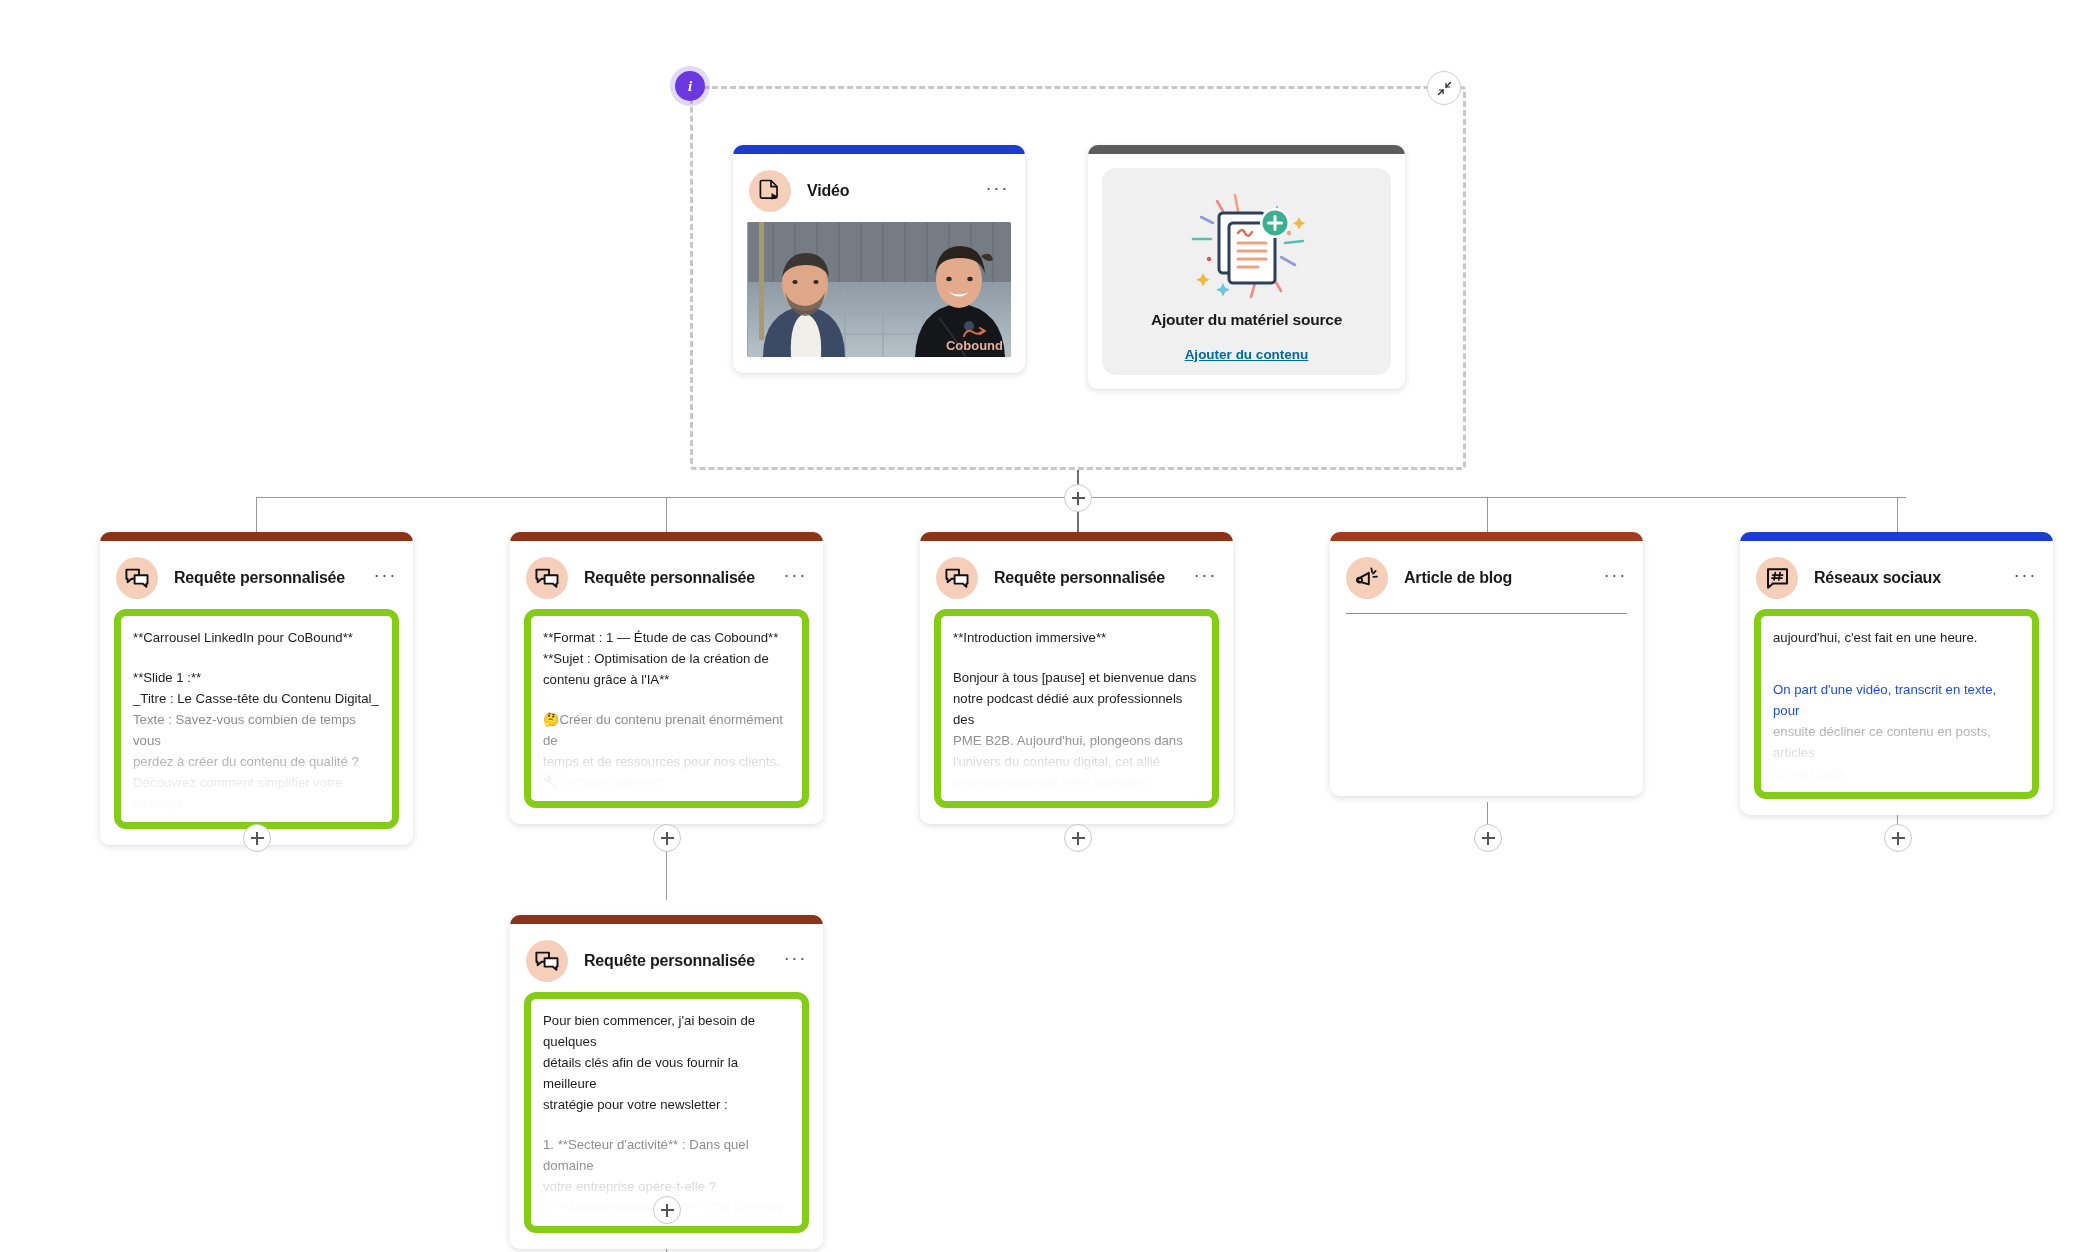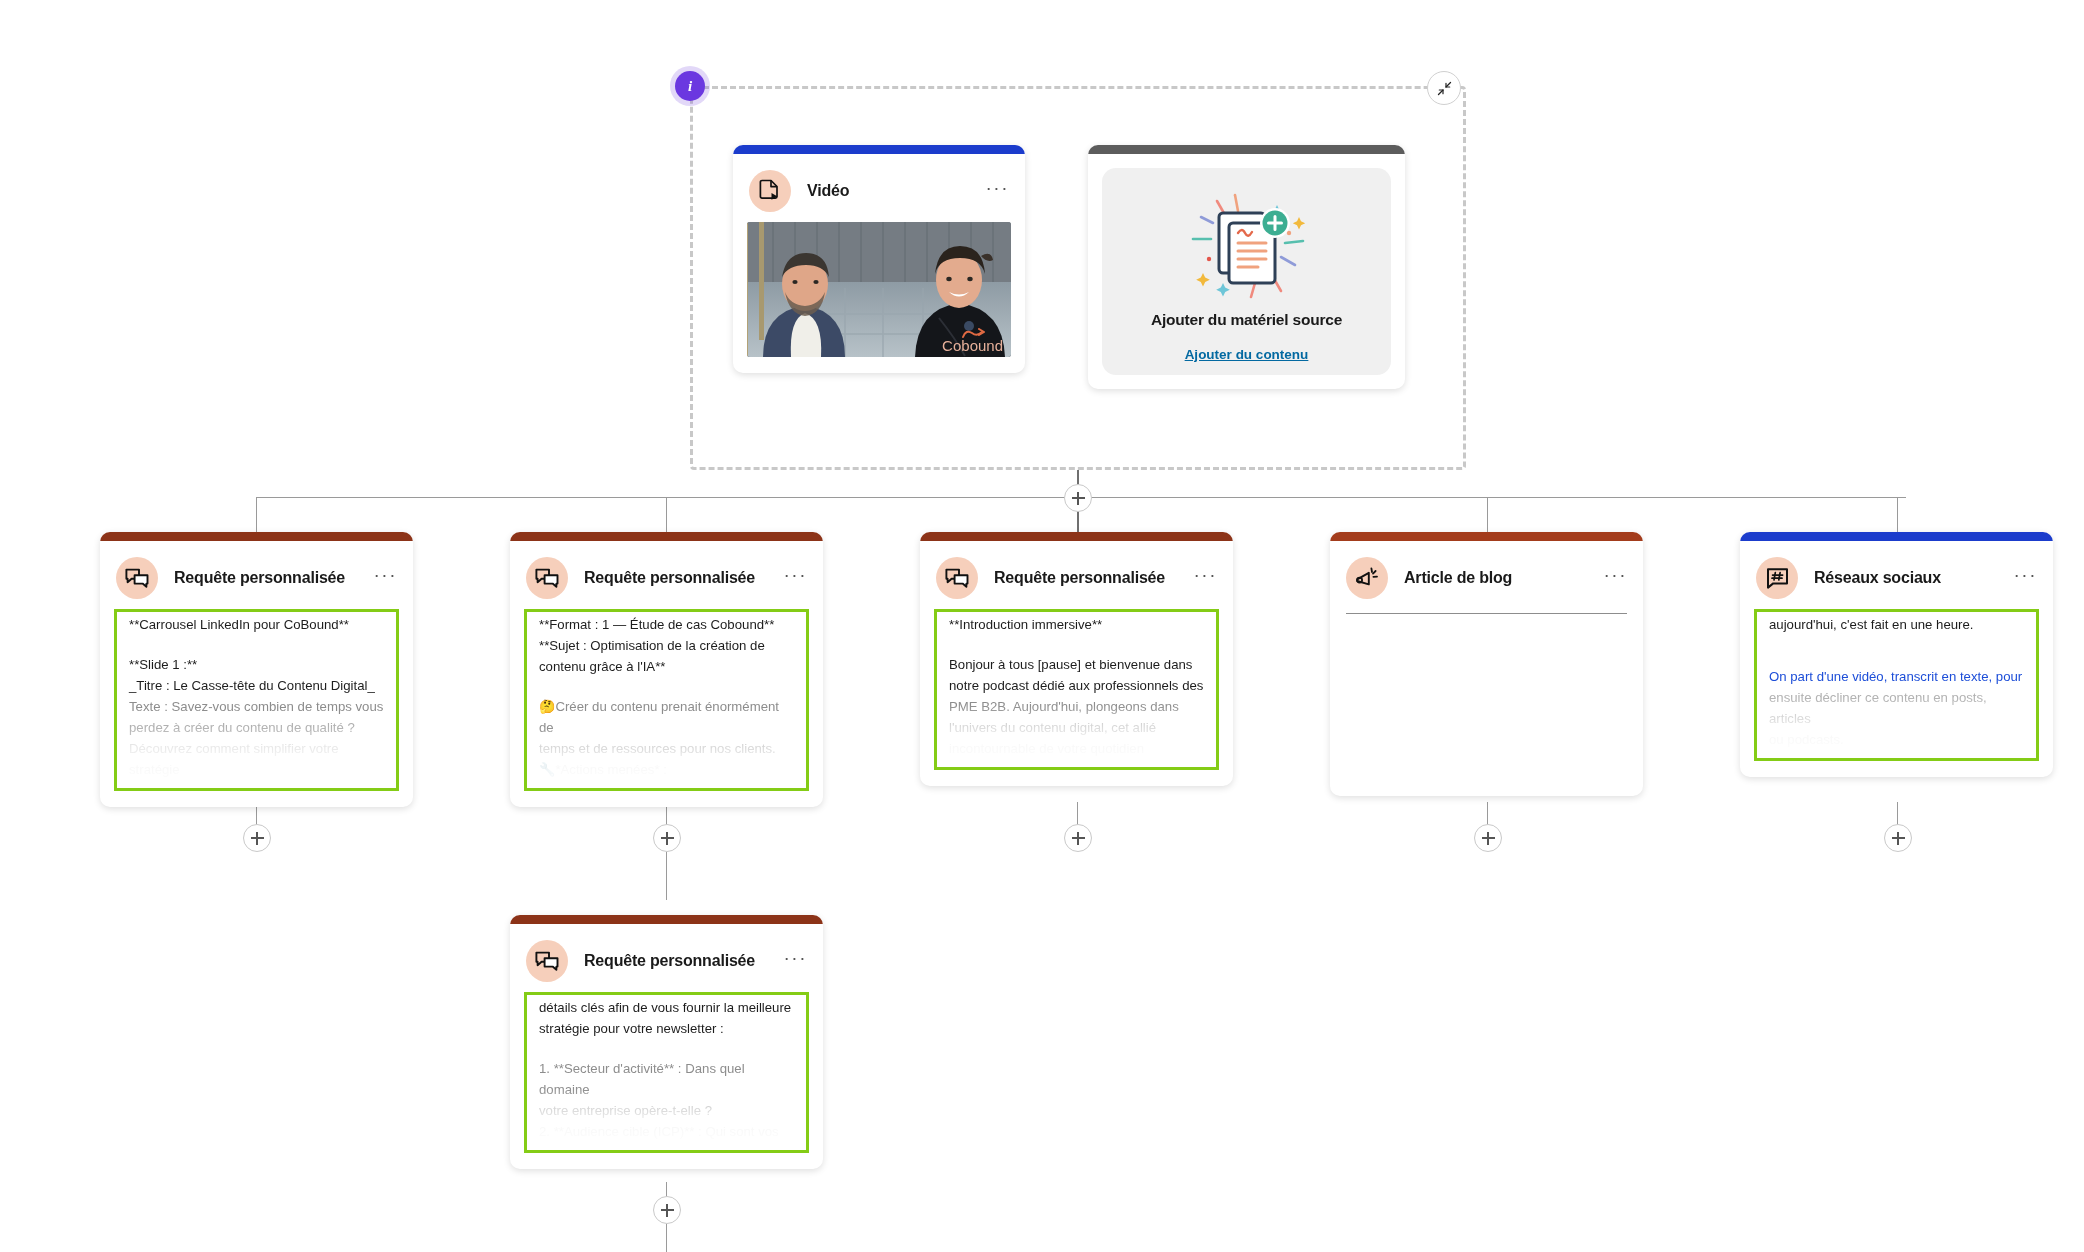--- a/index.html
+++ b/index.html
@@ -71,43 +71,43 @@
   .card-title {
     font-size: 16px; font-weight: 700; color: #1a1a1a;
     margin-left: 16px; letter-spacing: -0.2px; white-space: nowrap;
   }
   .card-dots {
     margin-left: auto; color: #555; font-size: 19px;
     letter-spacing: 1.5px; line-height: 10px; padding-bottom: 6px;
   }
   .card-body { padding: 0 14px 16px 14px; }
   .text-box {
-    border: 3px solid #84cc16; border-radius: 0;
-    padding: 2px 12px 8px 12px;
+    border: 7px solid #84cc16; border-radius: 12px;
+    padding: 11px 12px 8px 12px;
     font-size: 13.2px; line-height: 21px; color: #1d1d1d;
     position: relative; overflow: hidden;
   }
   .text-box p { margin: 0; }
   .text-box .blank { height: 19px; }
   .fade-mask {
     position: absolute; left: 0; right: 0; bottom: 0; height: 62px;
     background: linear-gradient(to bottom, rgba(255,255,255,0) 0%, rgba(255,255,255,0.82) 55%, rgba(255,255,255,1) 100%);
     pointer-events: none;
   }
   .divider-rule { height: 1px; background: #8d8d8d; margin: 4px 2px 0 2px; }
 
   
   .video-card-inner { padding: 0 14px 16px 14px; }
   .video-thumb {
     width: 100%; height: 135px; border-radius: 3px;
     overflow: hidden; position: relative; background: #6e747a;
   }
   .wm {
     position: absolute; right: 8px; bottom: 6px;
-    font-size: 15px; color: #e6b09a; font-weight: 400;
+    font-size: 13px; color: #e6b09a; font-weight: 700;
     text-align: center; line-height: 10px;
   }
 
   
   .source-card { position: absolute; z-index: 4; }
   .source-inner {
     margin: 14px; background: #f0f0f0; border-radius: 14px;
     height: 207px; display: flex; flex-direction: column;
     align-items: center; justify-content: center;
   }
@@ -409,20 +409,21 @@
             <svg width="24" height="22" viewBox="0 0 24 22">
               <path d="M1.4 2.6 h12.6 v9.2 h-7.4 l-4 3.4 v-3.4 h-1.2 Z" fill="none" stroke="#111" stroke-width="1.9" stroke-linejoin="round"></path>
               <path d="M9.6 8.2 h12.9 v8.4 h-1.1 v3.2 l-3.8 -3.2 h-8 Z" fill="#fff" stroke="#111" stroke-width="1.9" stroke-linejoin="round"></path>
             </svg>
           </div>
           <div class="card-title">Requête personnalisée</div>
           <div class="card-dots">···</div>
         </div>
         <div class="card-body">
           <div class="text-box">
+            <p>Pour bien commencer, j'ai besoin de quelques</p>
             <p>détails clés afin de vous fournir la meilleure</p>
             <p>stratégie pour votre newsletter :</p>
             <p class="blank"></p>
             <p style="color: rgb(141, 141, 141);">1. **Secteur d'activité** : Dans quel domaine</p>
             <p style="color: rgb(176, 176, 176);">votre entreprise opère-t-elle ?</p>
             <p style="color: rgb(210, 210, 210);">2. **Audience cible (ICP)** : Qui sont vos</p>
             <div class="fade-mask"></div>
           </div>
         </div>
       </div>

